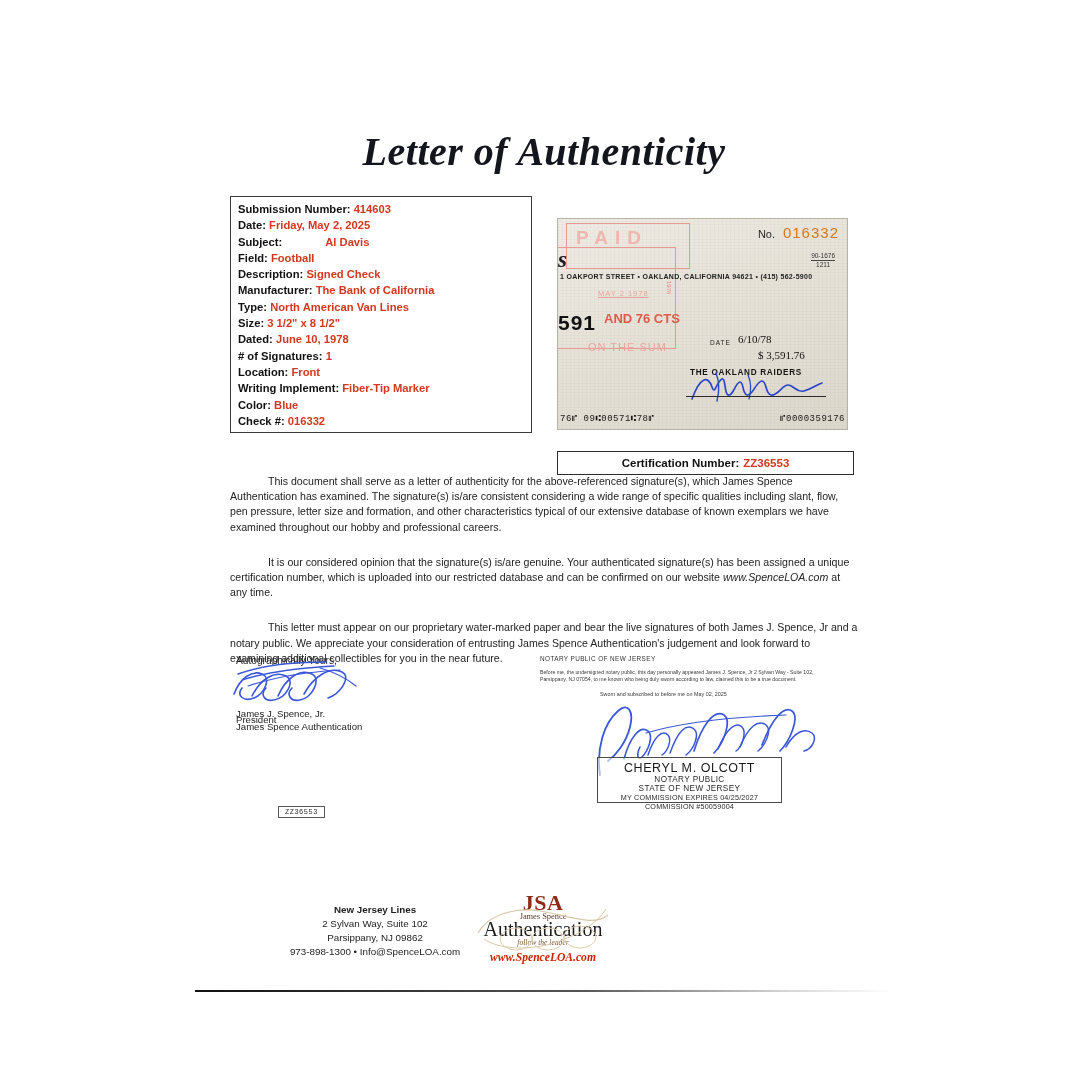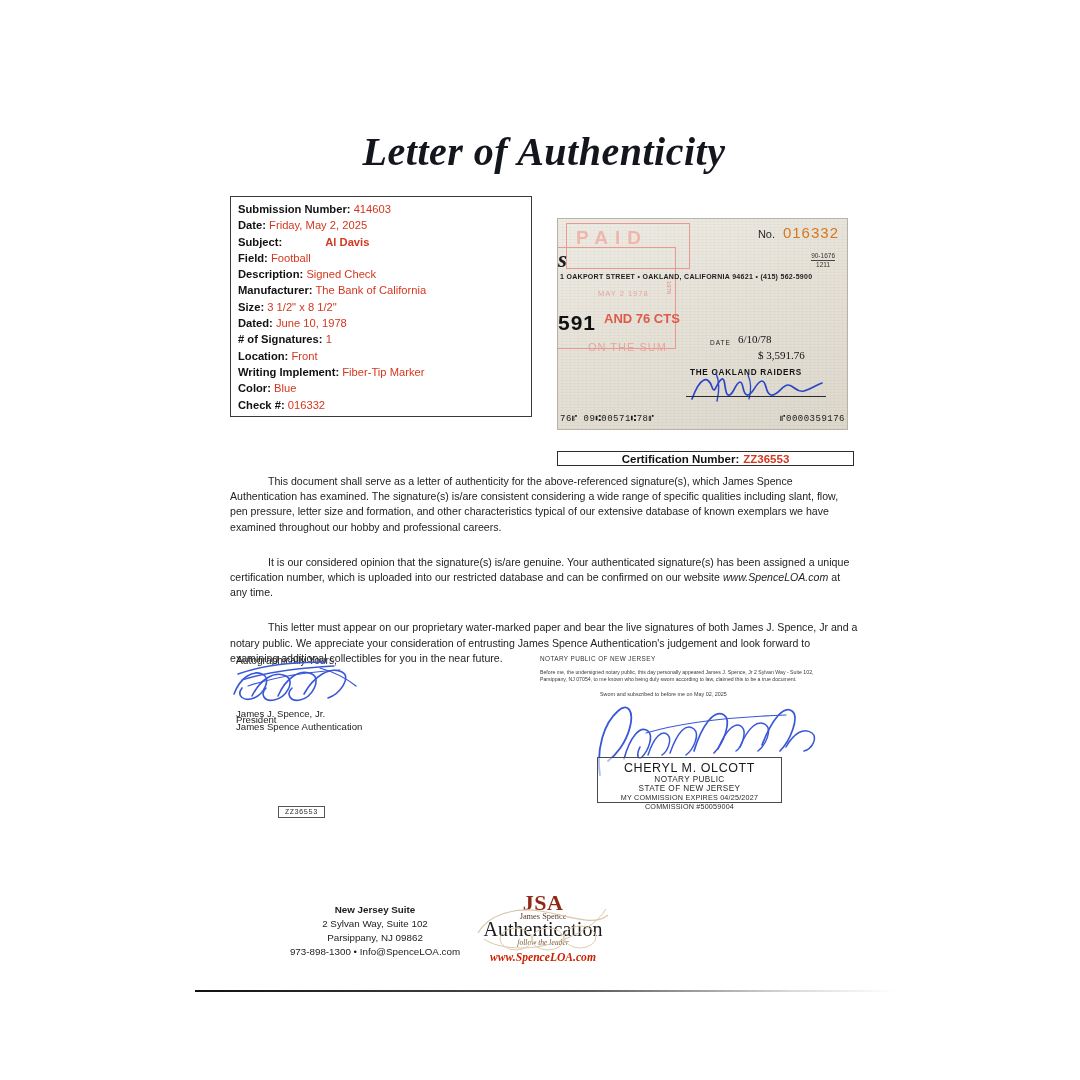--- a/index.html
+++ b/index.html
@@ -38,21 +38,21 @@
     box-sizing: border-box;
   }
   .info-row {
     font-size: 11.2px;
     line-height: 16.3px;
     padding: 0 0 0 7px;
     white-space: nowrap;
     color: #111;
   }
   .info-label { font-weight: bold; color: #111; }
-  .info-val { color: #d4371f; font-weight: normal; }
+  .info-val { color: #d4371f; font-weight: bold; }
   .info-val.strong { font-weight: bold; margin-left: 40px; }
   
   .check-wrap {
     position: absolute;
     left: 557px; top: 218px;
     width: 291px; height: 212px;
     background: #e9e5dd;
     border: 1px solid #b9b2a6;
     box-sizing: border-box;
     overflow: hidden;
@@ -98,21 +98,21 @@
   .frac .bar { border-top: 1px solid #444; }
   .check-addr {
     position: absolute; left: 2px; top: 54px;
     font-size: 7px; letter-spacing: 0.3px;
     color: #1d1d1d; font-weight: bold;
   }
   .red-faint {
     position: absolute;
     color: #e8a49c; font-size: 7.5px; letter-spacing: 1px;
   }
-  .rf1 { left: 40px; top: 70px; }
+  .rf1 { left: 40px; top: 70px; text-decoration: underline; }
   .rf2 { left: 30px; top: 122px; font-size: 11px; }
   .big-num {
     position: absolute; left: 0px; top: 92px;
     font-size: 21px; font-weight: bold; color: #111; letter-spacing: 1px;
   }
   .red-over {
     position: absolute; left: 46px; top: 92px;
     font-size: 13px; font-weight: bold; color: #de5a4a; letter-spacing: 0px;
   }
   .vert-red {
@@ -128,21 +128,21 @@
   .micr {
     position: absolute; bottom: 5px; left: 2px; right: 2px;
     font-family: "Liberation Mono", monospace;
     font-size: 9px; color: #1a1a1a;
     display: flex; justify-content: space-between; letter-spacing: 0.5px;
   }
   
   .cert-bar {
     position: absolute;
     left: 557px; top: 451px;
-    width: 297px; height: 15px;
+    width: 297px; height: 24px;
     border: 1px solid #2d2d2d;
     background: #fff;
     display: flex; align-items: center; justify-content: center;
     font-size: 11.5px; font-weight: bold; color: #111;
     box-sizing: border-box;
   }
   .cert-bar .cert-val { color: #d4371f; margin-left: 4px; }
   
   .body-text {
     position: absolute;
@@ -233,20 +233,21 @@
 
   <div class="doc-title">Letter of Authenticity</div>
 
   <div class="info-box">
     <div class="info-row"><span class="info-label">Submission Number:</span> <span class="info-val">414603</span></div>
     <div class="info-row"><span class="info-label">Date:</span> <span class="info-val">Friday, May 2, 2025</span></div>
     <div class="info-row"><span class="info-label">Subject:</span> <span class="info-val strong">Al Davis</span></div>
     <div class="info-row"><span class="info-label">Field:</span> <span class="info-val">Football</span></div>
     <div class="info-row"><span class="info-label">Description:</span> <span class="info-val">Signed Check</span></div>
     <div class="info-row"><span class="info-label">Manufacturer:</span> <span class="info-val">The Bank of California</span></div>
+    <div class="info-row"><span class="info-label">Type:</span> <span class="info-val">North American Van Lines</span></div>
     <div class="info-row"><span class="info-label">Size:</span> <span class="info-val">3 1/2" x 8 1/2"</span></div>
     <div class="info-row"><span class="info-label">Dated:</span> <span class="info-val">June 10, 1978</span></div>
     <div class="info-row"><span class="info-label"># of Signatures:</span> <span class="info-val">1</span></div>
     <div class="info-row"><span class="info-label">Location:</span> <span class="info-val">Front</span></div>
     <div class="info-row"><span class="info-label">Writing Implement:</span> <span class="info-val">Fiber-Tip Marker</span></div>
     <div class="info-row"><span class="info-label">Color:</span> <span class="info-val">Blue</span></div>
     <div class="info-row"><span class="info-label">Check #:</span> <span class="info-val">016332</span></div>
   </div>
 
   <div class="check-wrap">
@@ -333,21 +334,21 @@
     <div class="ns1">CHERYL M. OLCOTT</div>
     <div class="ns2">NOTARY PUBLIC</div>
     <div class="ns3">STATE OF NEW JERSEY</div>
     <div class="ns4">MY COMMISSION EXPIRES 04/25/2027</div>
     <div class="ns5">COMMISSION #50059004</div>
   </div>
 
   <div class="cert-sticker">ZZ36553</div>
 
   <div class="footer-left">
-    <div class="footer-title">New Jersey Suite</div>
+    <div class="footer-title">New Jersey Lines</div>
     <div>2 Sylvan Way, Suite 102</div>
     <div>Parsippany, NJ 09862</div>
     <div>973-898-1300 • Info@SpenceLOA.com</div>
   </div>
 
   <div class="logo-wrap">
     <svg class="logo-swash" width="146" height="62" viewBox="0 0 146 62">
       <path d="M8 40 C 18 22, 44 14, 70 18 C 100 23, 124 34, 138 22" fill="none" stroke="#d8c8a8" stroke-width="1.2"></path>
       <path d="M14 46 C 28 56, 58 58, 84 50 C 106 43, 126 32, 136 16" fill="none" stroke="#d8c8a8" stroke-width="1"></path>
       <ellipse cx="46" cy="46" rx="16" ry="11" fill="none" stroke="#e0cfae" stroke-width="1"></ellipse>

